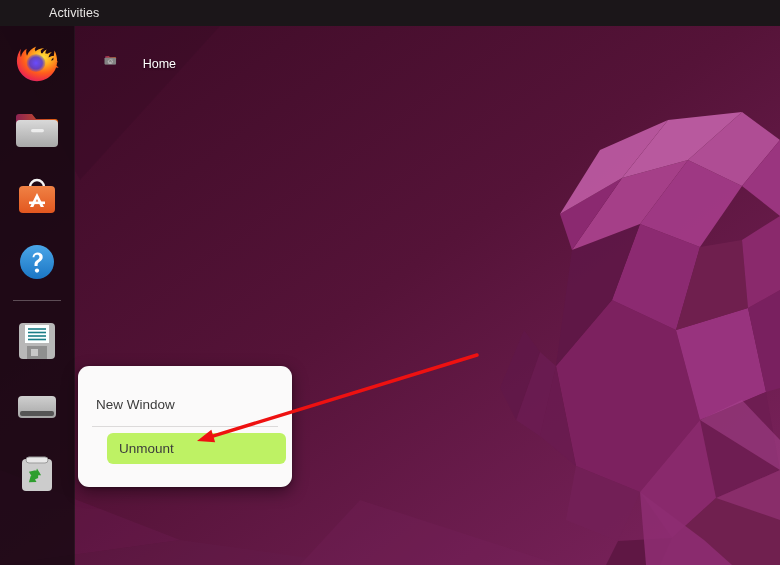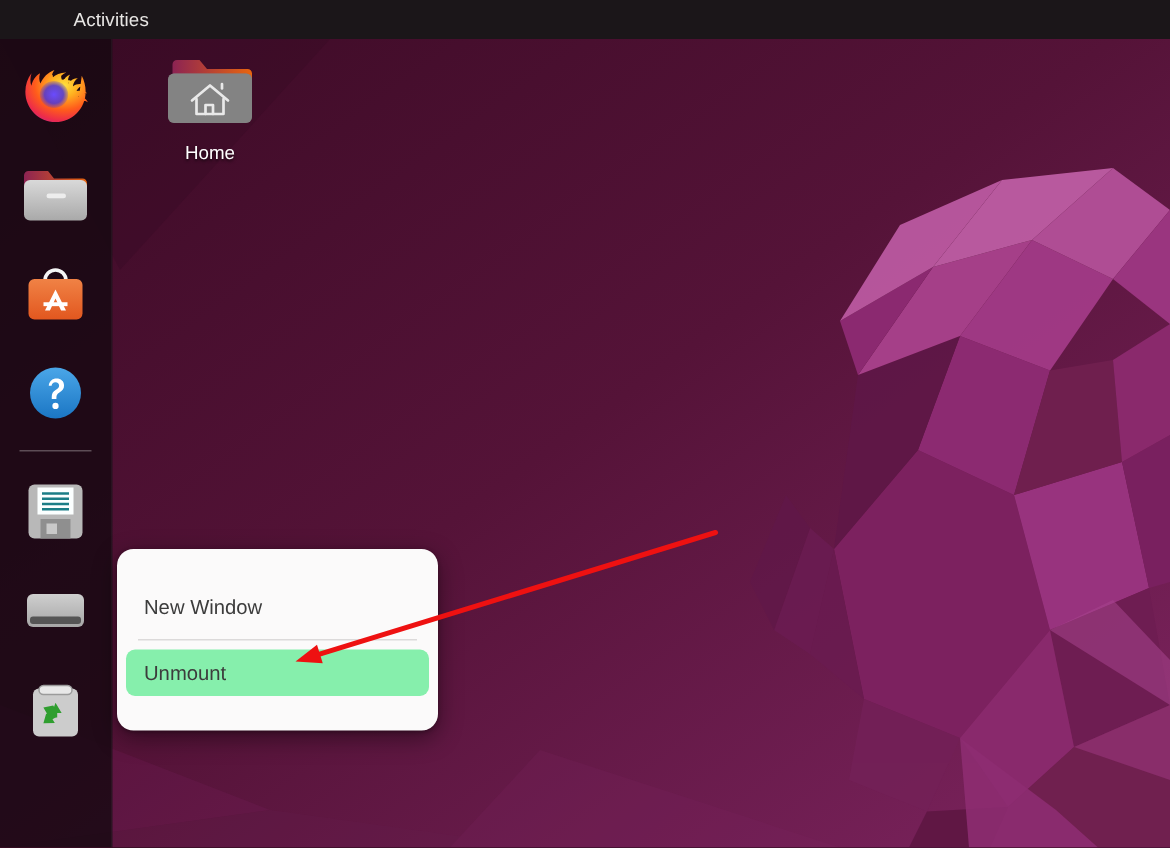--- a/index.html
+++ b/index.html
@@ -49,41 +49,41 @@
   }
   .dock-sep {
     width:48px; height:1px; background:rgba(255,255,255,.28);
     margin:-4px 0 16px 0;
   }
   .ic { width:48px; height:48px; display:block; }
 
   
   #home-icon {
     position:absolute; left:104px; top:32px; width:72px;
-    display:flex; flex-direction:column; align-items:center; z-index:10;
+    display:flex; align-items:center; z-index:10;gap:26px;
   }
   #home-icon .glyph { width:62px; height:56px; }
   #home-icon .label {
     margin-top:7px; color:#ffffff; font-size:12.5px;
     text-shadow:0 1px 2px rgba(0,0,0,.65);
   }
 
   
   #ctx-menu {
     position:absolute; left:78px; top:366px; width:214px;
     background:#fbfafa; border-radius:11px;
     box-shadow:0 5px 16px rgba(0,0,0,.42), 0 1px 3px rgba(0,0,0,.3);
     padding:23px 6px; z-index:35;
   }
   .mi {
     height:31px; display:flex; align-items:center;
     padding:0 12px; border-radius:6px;
     color:#3c3c3c; font-size:13.5px; white-space:nowrap;
   }
-  .mi.hl { background:#86efac; }
+  .mi.hl { background:#bef264;margin-left:23px; }
   .mi-sep {
     height:1px; background:#dcdada; margin:6px 8px 6px 8px;
   }
 
   
   #annotation {
     position:absolute; inset:0; z-index:50; pointer-events:none;
   }
 </style>
 </head>

